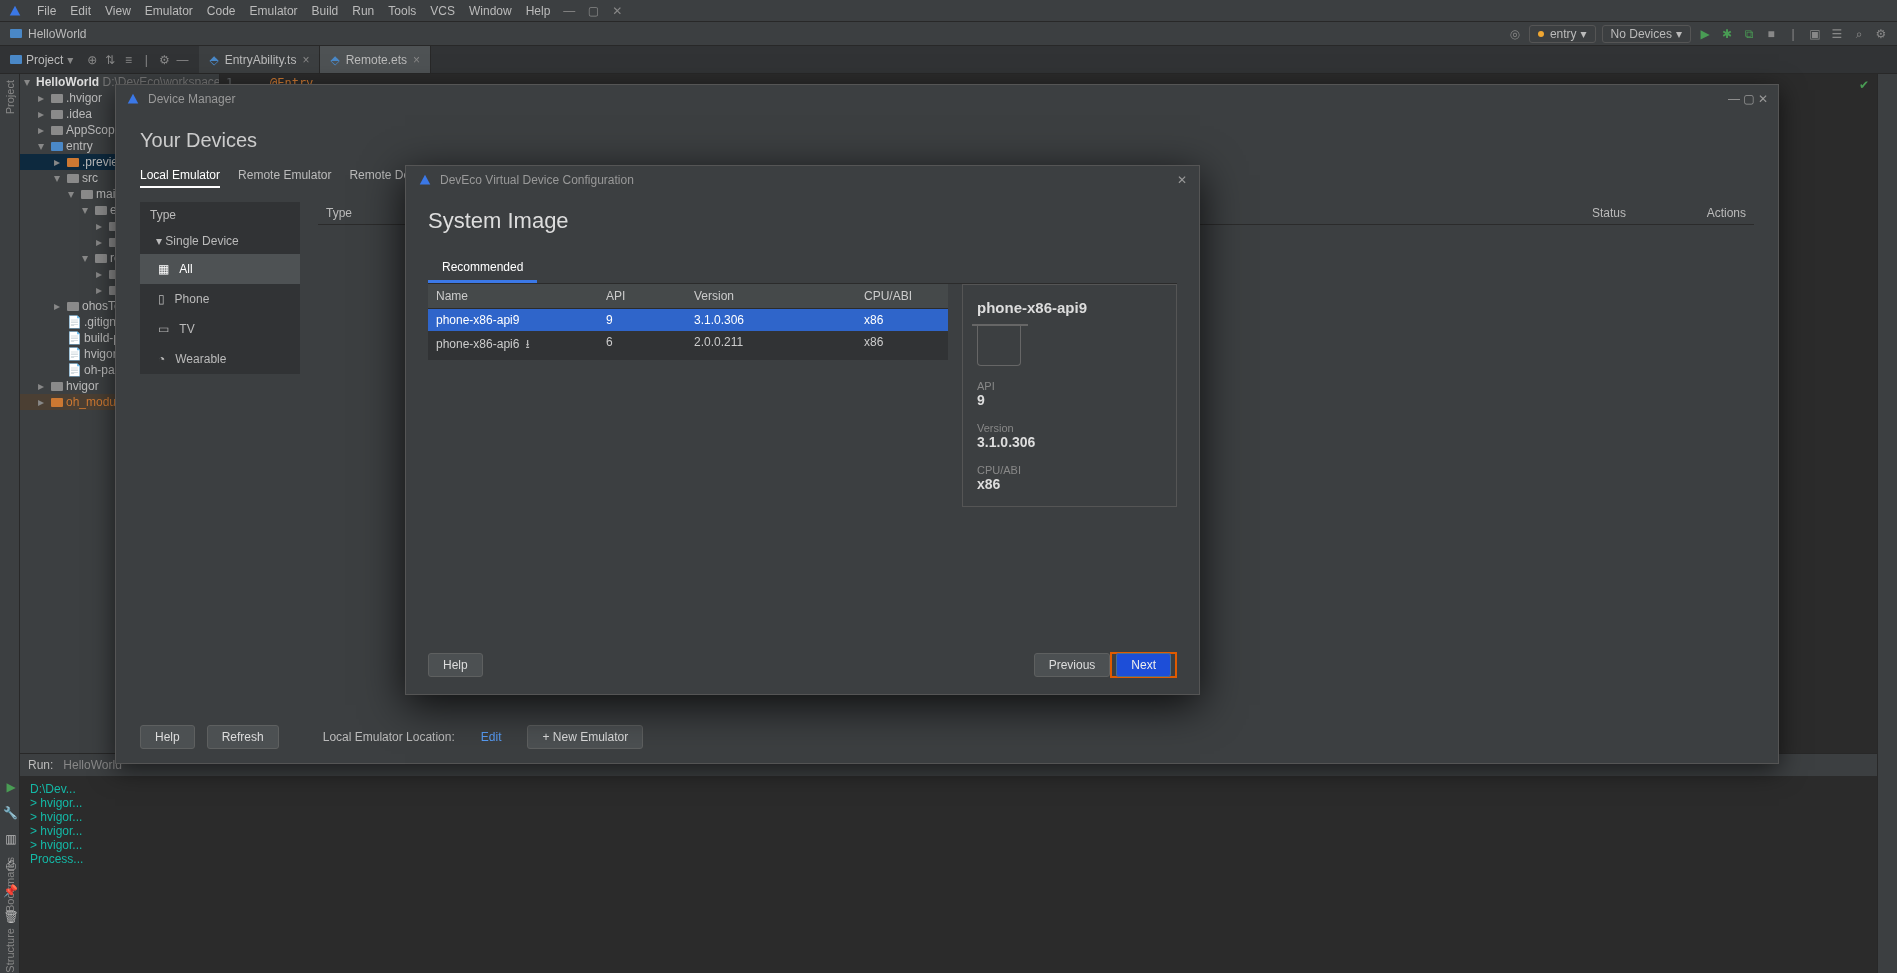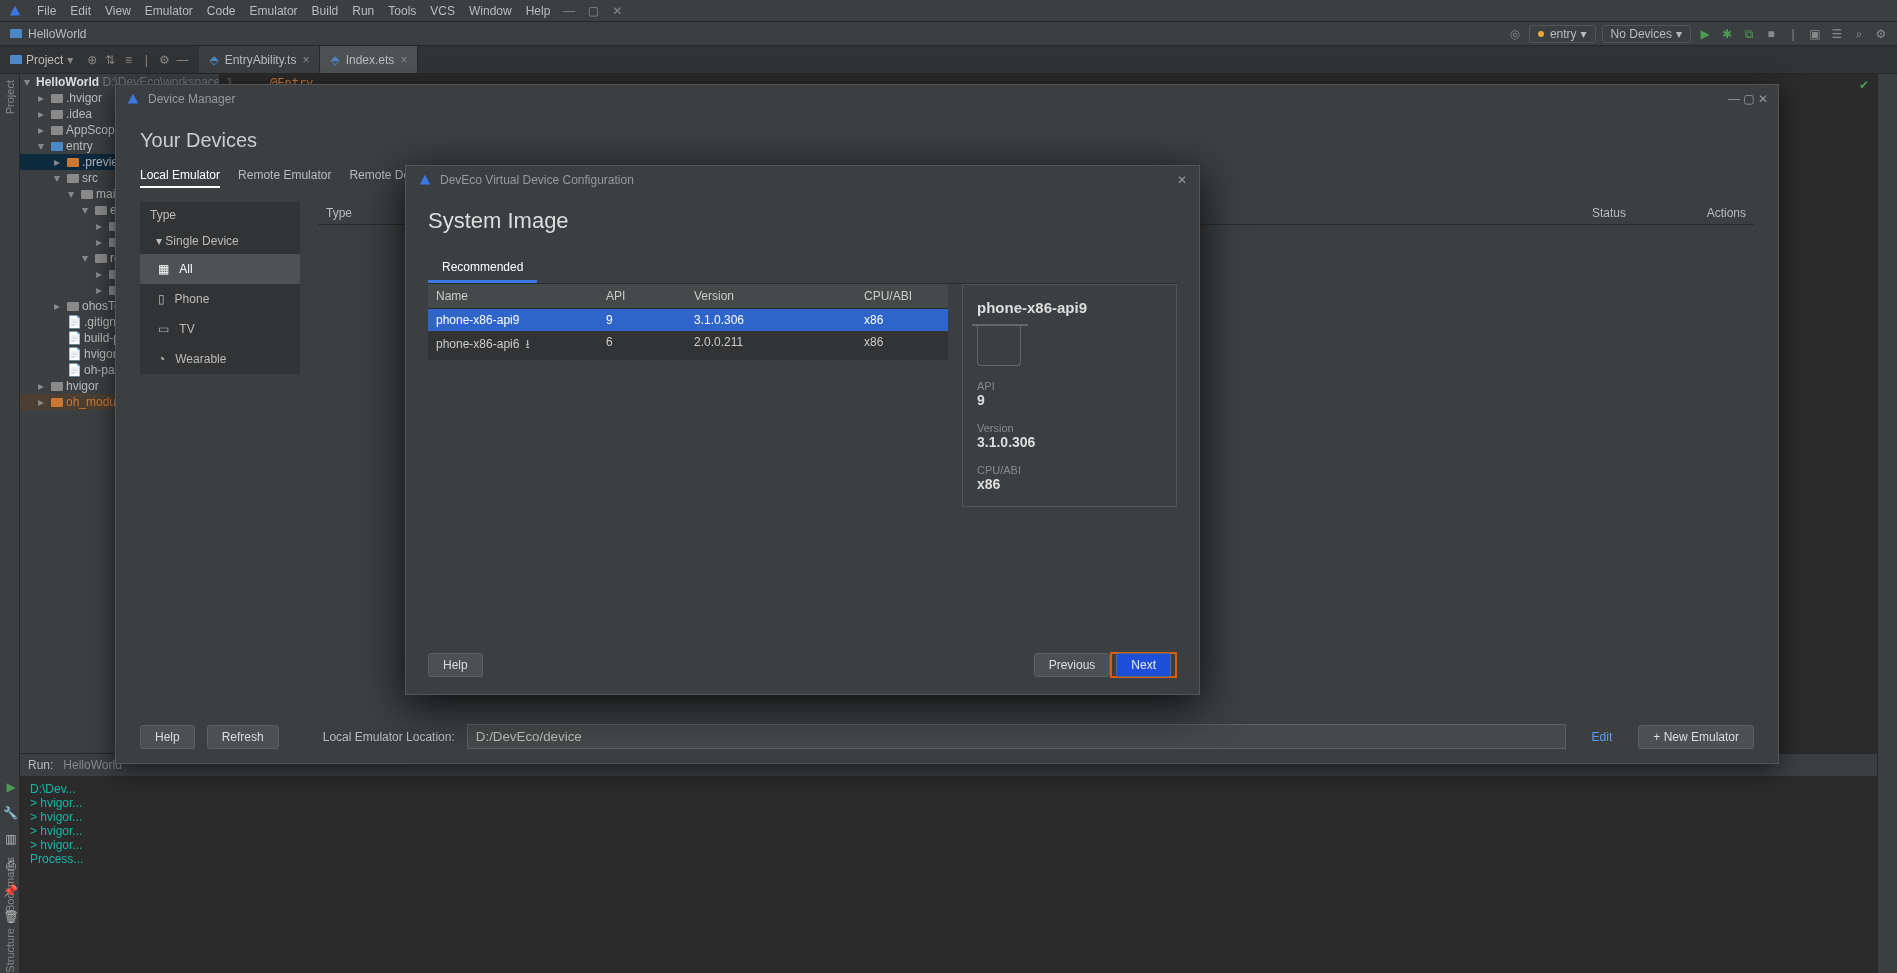--- a/index.html
+++ b/index.html
@@ -173,21 +173,21 @@
   <span class="tb-ico">⚙</span>
   <span class="tb-ico">—</span>
   <div class="editor-tabs">
     <div class="editor-tab">
       <span style="color:#4a88c7">⬘</span>
       <span>EntryAbility.ts</span>
       <span class="close-x">×</span>
     </div>
     <div class="editor-tab active">
       <span style="color:#4a88c7">⬘</span>
-      <span>Index.ets</span>
+      <span>Remote.ets</span>
       <span class="close-x">×</span>
     </div>
   </div>
 </div>
 
 <div class="main">
   <div class="left-gutter">
     <span class="gutter-text">Project</span>
     <span style="flex:1"></span>
     <span class="gutter-text">Bookmarks</span>
@@ -386,21 +386,20 @@
           <span class="dm-th" style="flex:0 0 120px;text-align:right">Actions</span>
         </div>
       </div>
     </div>
   </div>
   <div class="dm-footer">
     <span class="btn">Help</span>
     <span class="btn">Refresh</span>
     <span style="flex:0 0 20px"></span>
     <span>Local Emulator Location:</span>
-    <input class="input-loc" value="D:/DevEco/device" style="">
     <span class="btn link">Edit</span>
     <span class="btn">+ <span>New Emulator</span></span>
   </div>
 </div>
 
 <div class="sys-modal">
   <div class="sys-titlebar">
     <div style="display:flex;align-items:center;gap:8px">
       <span>
           <svg width="14" height="14" viewBox="0 0 16 16">

